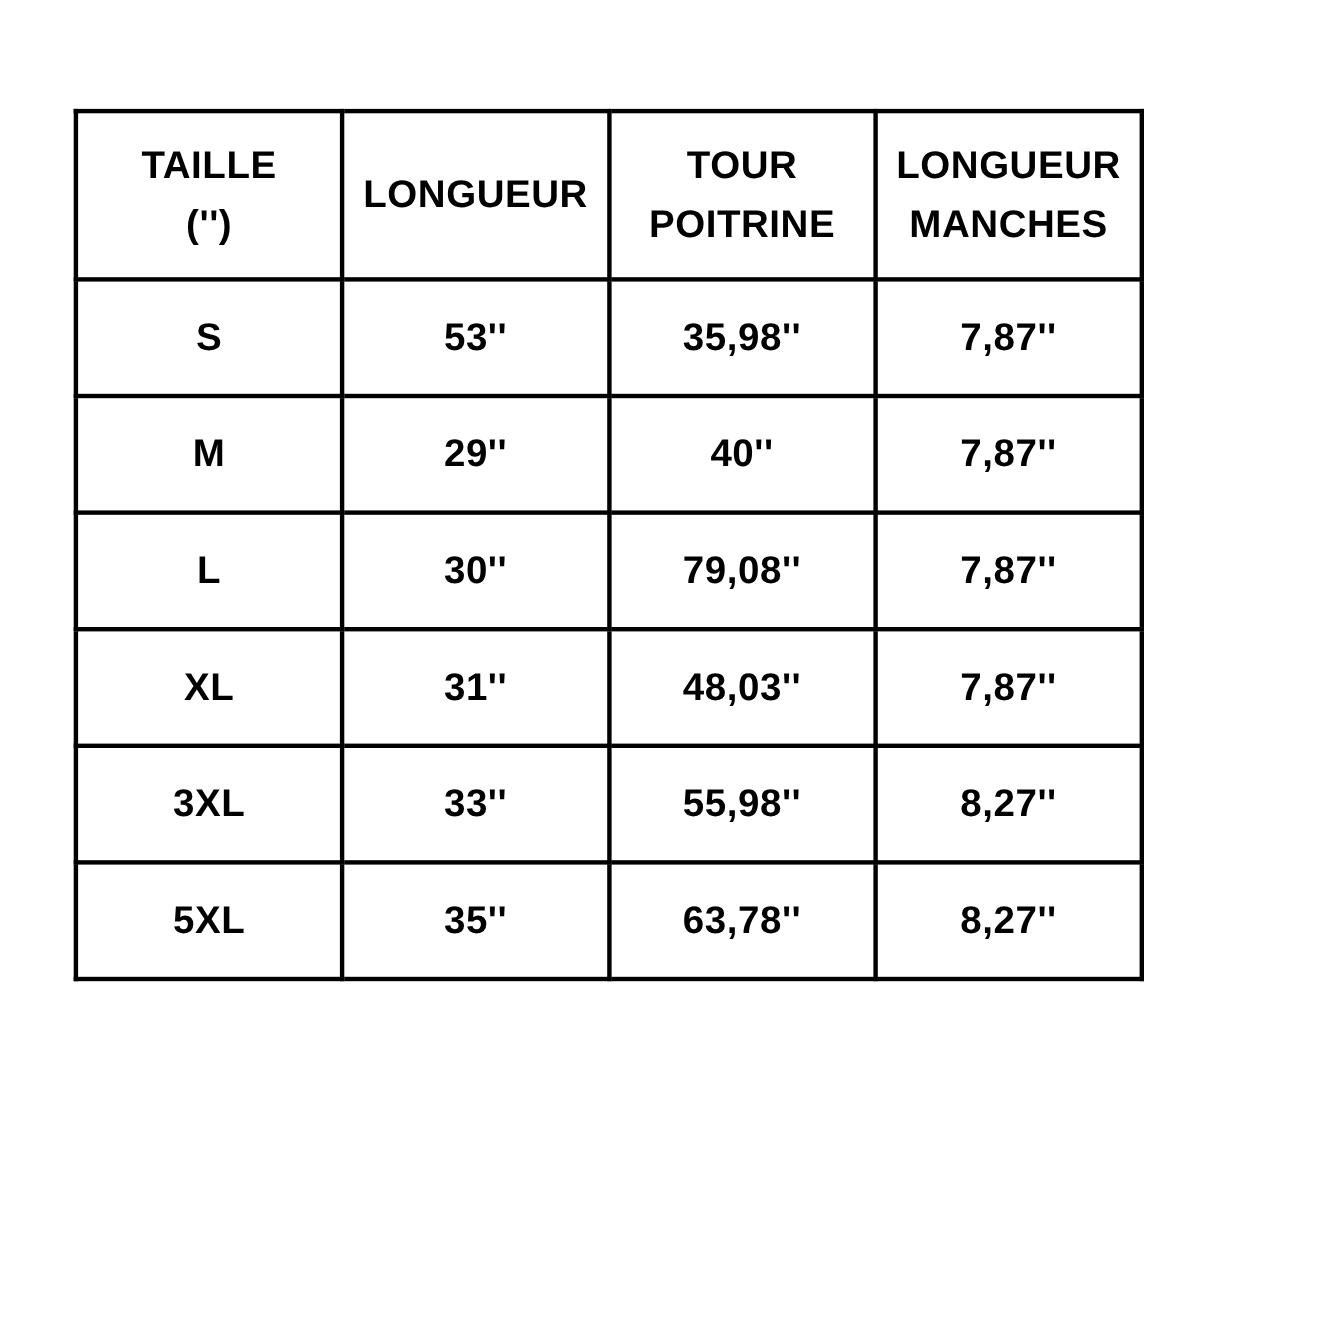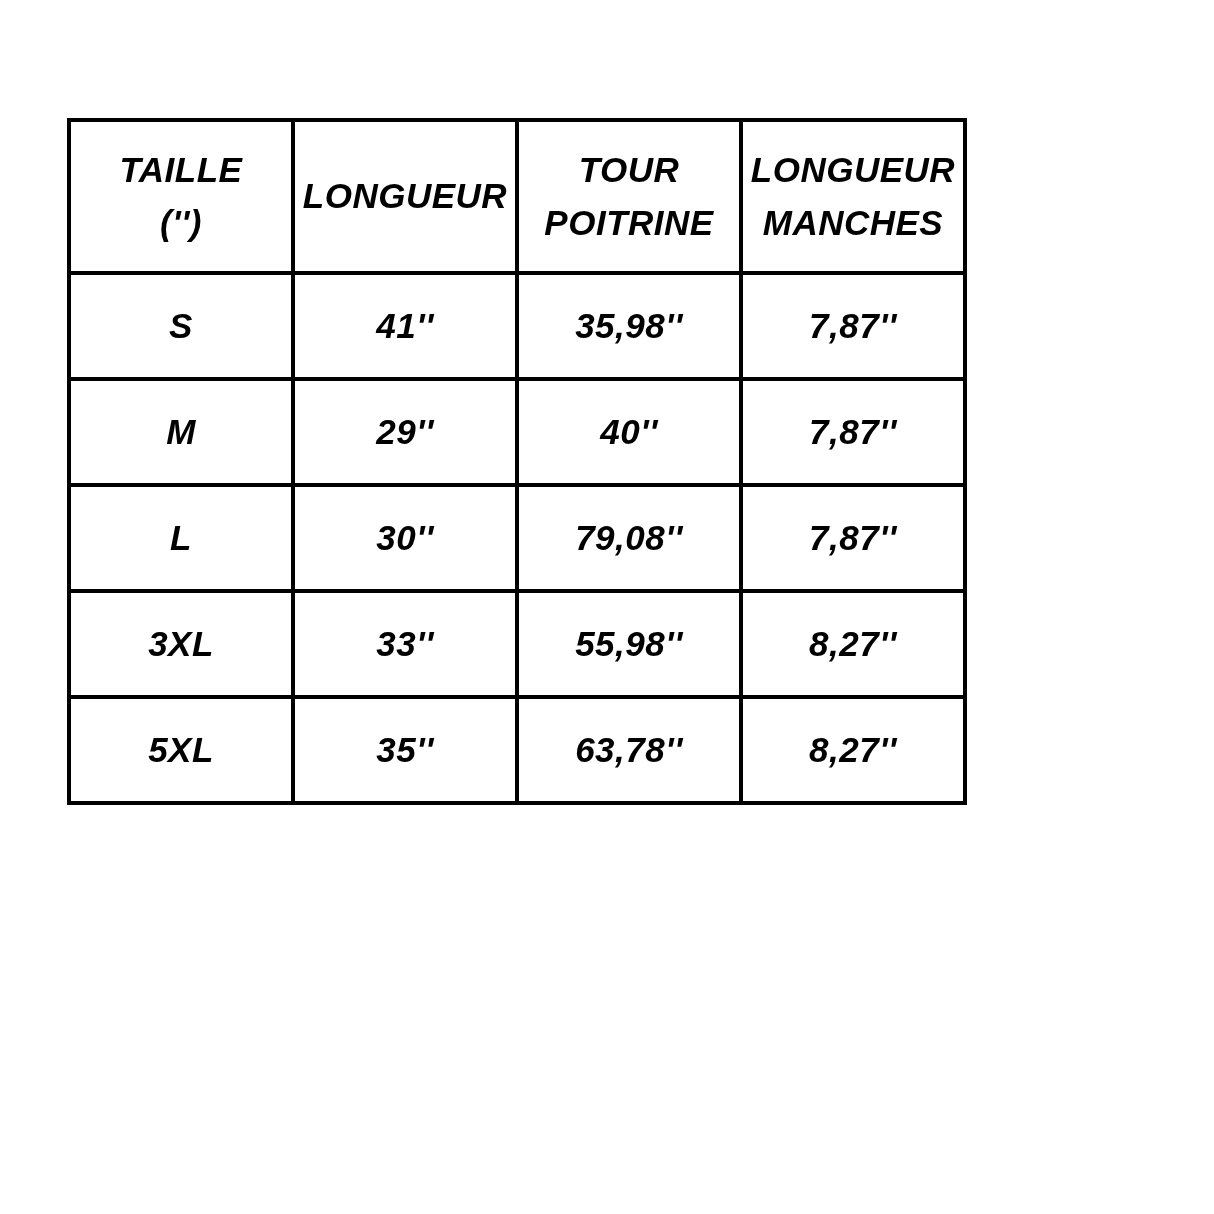--- a/index.html
+++ b/index.html
@@ -10,25 +10,24 @@
     width: 1214px;
     height: 1214px;
     background: #ffffff;
     position: relative;
     font-family: "Liberation Sans", sans-serif;
     overflow: hidden;
   }
   .size-table {
     position: absolute;
     left: 67px;
-    top: 118px;
-    width: 900px;
+    top: 99px;
+    width: 973px;
     border-collapse: collapse;
     table-layout: fixed;
-    font-style: italic;
   }
   .size-table th,
   .size-table td {
     border: 4px solid #000000;
     background: #ffffff;
     color: #000000;
     font-weight: bold;
     font-size: 35px;
     letter-spacing: 0.5px;
     text-align: center;
@@ -56,34 +55,40 @@
         <th>LONGUEUR</th>
         <th>TOUR
 POITRINE</th>
         <th>LONGUEUR
 MANCHES</th>
       </tr>
     </thead>
     <tbody>
       <tr>
         <th>S</th>
-        <td>41''</td>
+        <td>53''</td>
         <td>35,98''</td>
         <td>7,87''</td>
       </tr>
       <tr>
         <th>M</th>
         <td>29''</td>
         <td>40''</td>
         <td>7,87''</td>
       </tr>
       <tr>
         <th>L</th>
         <td>30''</td>
         <td>79,08''</td>
+        <td>7,87''</td>
+      </tr>
+      <tr>
+        <th>XL</th>
+        <td>31''</td>
+        <td>48,03''</td>
         <td>7,87''</td>
       </tr>
       <tr>
         <th>3XL</th>
         <td>33''</td>
         <td>55,98''</td>
         <td>8,27''</td>
       </tr>
       <tr>
         <th>5XL</th>

